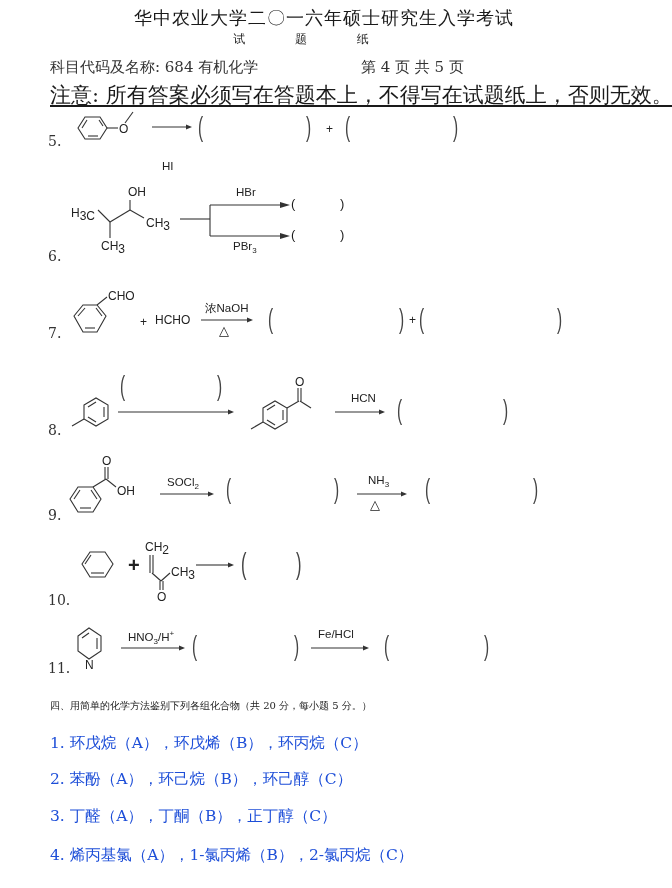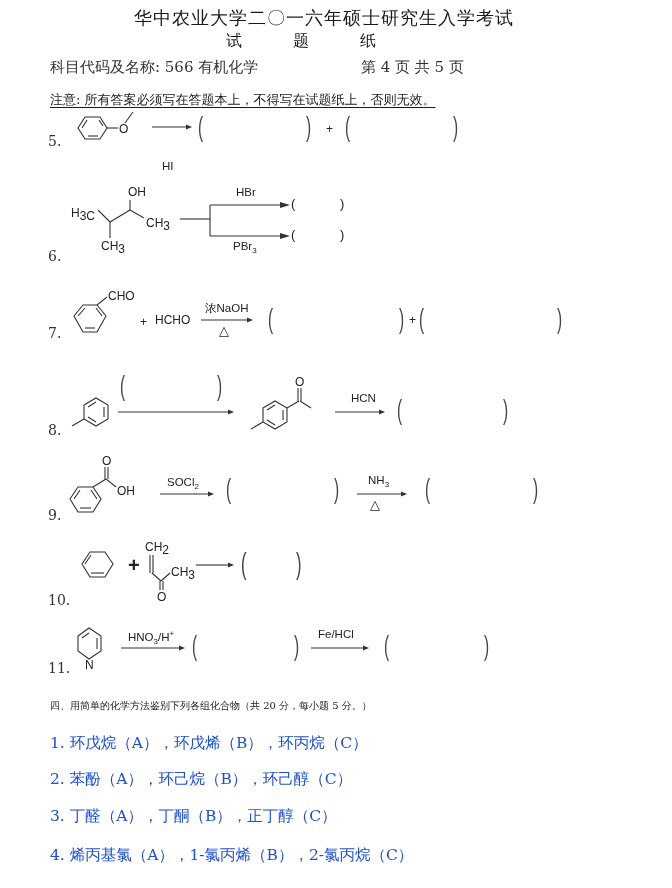--- a/index.html
+++ b/index.html
@@ -1,41 +1,41 @@
 <!DOCTYPE html>
 <html><head>
 <meta charset="utf-8">
 <style>
   html, body { margin: 0; padding: 0; background: #ffffff; }
   body { width: 672px; height: 888px; position: relative; overflow: hidden;
          font-family: "DejaVu Serif", "Liberation Serif", serif; color: #1a1a1a; }
   .abs { position: absolute; white-space: nowrap; }
   .title { left: 0; width: 648px; text-align: center; font-size: 18px; letter-spacing: 1px; }
-  .subtitle { left: 0; width: 616px; text-align: center; font-size: 16px; word-spacing: 18px; letter-spacing: 14px; }
+  .subtitle { left: 0; width: 616px; text-align: center; font-size: 12px; word-spacing: 18px; letter-spacing: 14px; }
   .meta { font-size: 15px; color: #333; }
-  .notice { font-size: 13px; text-decoration: underline; text-underline-offset: 3px; margin-top: 10px; }
+  .notice { font-size: 21px; text-decoration: underline; text-underline-offset: 3px; }
   .qnum { font-size: 14px; color: #333; }
   .sans { font-family: "Liberation Sans", "DejaVu Sans", sans-serif; }
   .reagent { font-family: "Liberation Sans", "DejaVu Sans", sans-serif; font-size: 11.5px; color: #222; }
   .paren { font-family: "Liberation Sans", sans-serif; font-size: 28px; color: #444; font-weight: 200; transform: scaleX(0.55); transform-origin: left top; line-height: 1; }
   .plus { font-family: "Liberation Sans", sans-serif; font-size: 12px; color: #222; }
   .plusbig { font-family: "Liberation Sans", sans-serif; font-size: 20px; font-weight: bold; color: #222; }
   .sec { font-size: 10px; color: #222; }
   .item { font-size: 15.5px; color: #1d4ed8; }
   svg { position: absolute; overflow: visible; }
   svg line, svg polyline, svg polygon, svg path { stroke: #333; stroke-width: 1.1; fill: none; }
   svg .ah { fill: #333; stroke: none; }
   svg text { font-family: "Liberation Sans", "DejaVu Sans", sans-serif; font-size: 12px; fill: #222; stroke: none; }
 </style>
 </head>
 <body>
 
 <div class="abs title" style="top:6px;">华中农业大学二〇一六年硕士研究生入学考试</div>
 <div class="abs subtitle" style="top:31px;">试 题 纸</div>
-<div class="abs meta" style="left:50px; top:58px;">科目代码及名称: 566 有机化学</div>
+<div class="abs meta" style="left:50px; top:58px;">科目代码及名称: 684 有机化学</div>
 <div class="abs meta" style="left:361px; top:58px;">第 4 页 共 5 页</div>
 <div class="abs notice" style="left:50px; top:81px;">注意: 所有答案必须写在答题本上，不得写在试题纸上，否则无效。</div>
 
 <div class="abs qnum" style="left:48px; top:133px;">5.</div>
 <svg style="left:70px; top:108px;" width="70" height="40">
   <polygon points="8,20 15,9 30,9 37,20 30,31 15,31"></polygon>
   <line x1="12" y1="20" x2="17" y2="12"></line>
     <line x1="18" y1="28" x2="28" y2="28"></line>
     <line x1="29" y1="12" x2="33" y2="18"></line>
   <line x1="37" y1="20" x2="48" y2="20"></line>

